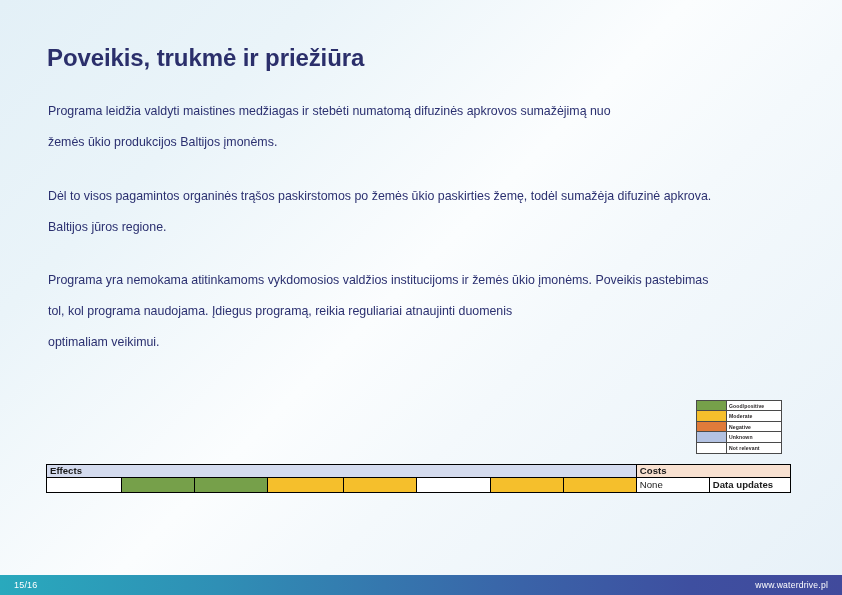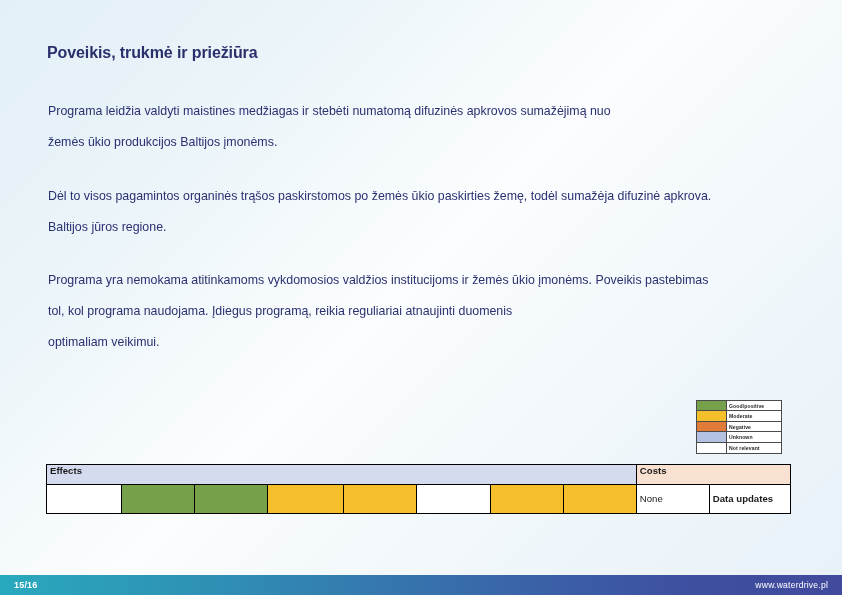--- a/index.html
+++ b/index.html
@@ -28,21 +28,21 @@
         #f4f9fc 62%,
         #e7f1f8 100%);
     overflow: hidden;
   }
 
   
   .slide-title {
     position: absolute;
     left: 47px;
     top: 44px;
-    font-size: 16px;
+    font-size: 24px;
     font-weight: bold;
     color: #2b2f6b;
     letter-spacing: -0.1px;
     white-space: nowrap;
   }
 
   
   .body-block {
     position: absolute;
     left: 48px;
@@ -95,21 +95,21 @@
     left: 46px;
     top: 464px;
     width: 745px;
     border-collapse: collapse;
     table-layout: fixed;
     font-size: 9.6px;
     color: #1a1a1a;
   }
   .matrix td {
     border: 1px solid #000000;
-    padding: 8px 3px;
+    padding: 1px 3px;
     vertical-align: top;
     line-height: 11.6px;
     overflow: hidden;
   }
   .matrix .group-head {
     font-weight: bold;
     height: 12px;
     padding-top: 0px;
     line-height: 11px;
   }
@@ -128,21 +128,21 @@
     height: 20px;
     background: linear-gradient(90deg, #29a9bd 0%, #2f8fb5 26%, #3a63a8 62%, #3e4fa0 82%, #414a9c 100%);
     display: flex;
     align-items: center;
     justify-content: space-between;
     padding: 0 14px;
   }
   .footer-page {
     color: #ffffff;
     font-size: 9px;
-    font-weight: bold;
+    font-weight: normal;
     letter-spacing: 0.2px;
   }
   .footer-url {
     color: #ffffff;
     font-size: 8.6px;
     letter-spacing: 0.2px;
   }
 </style>
 </head>
 <body>

